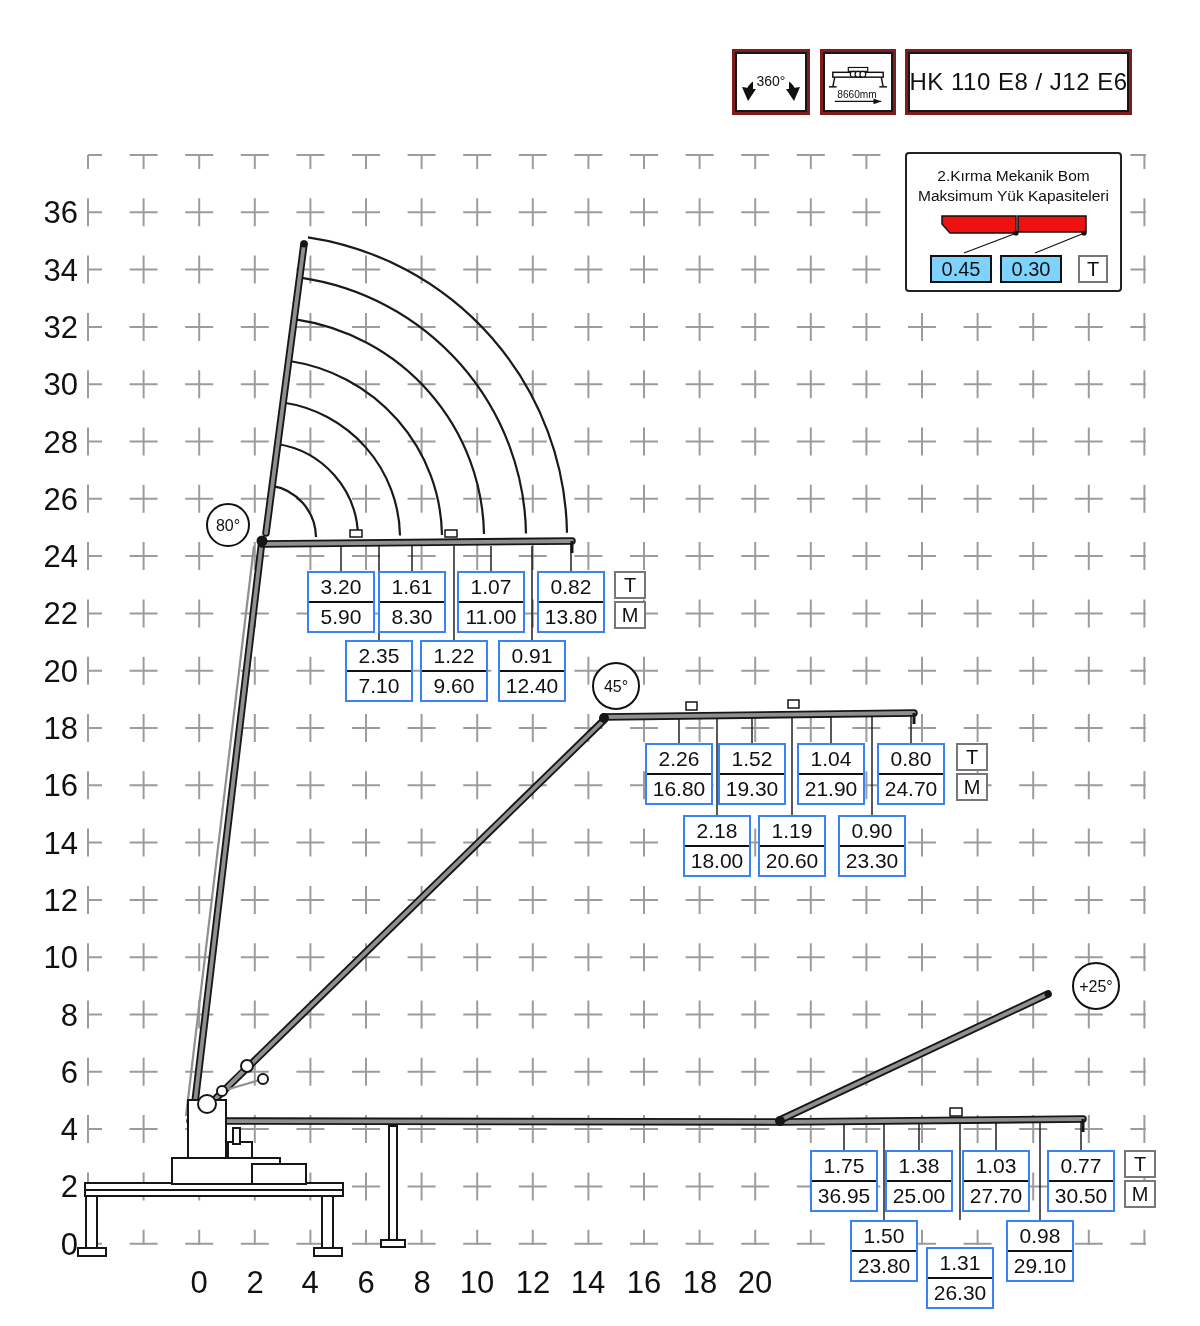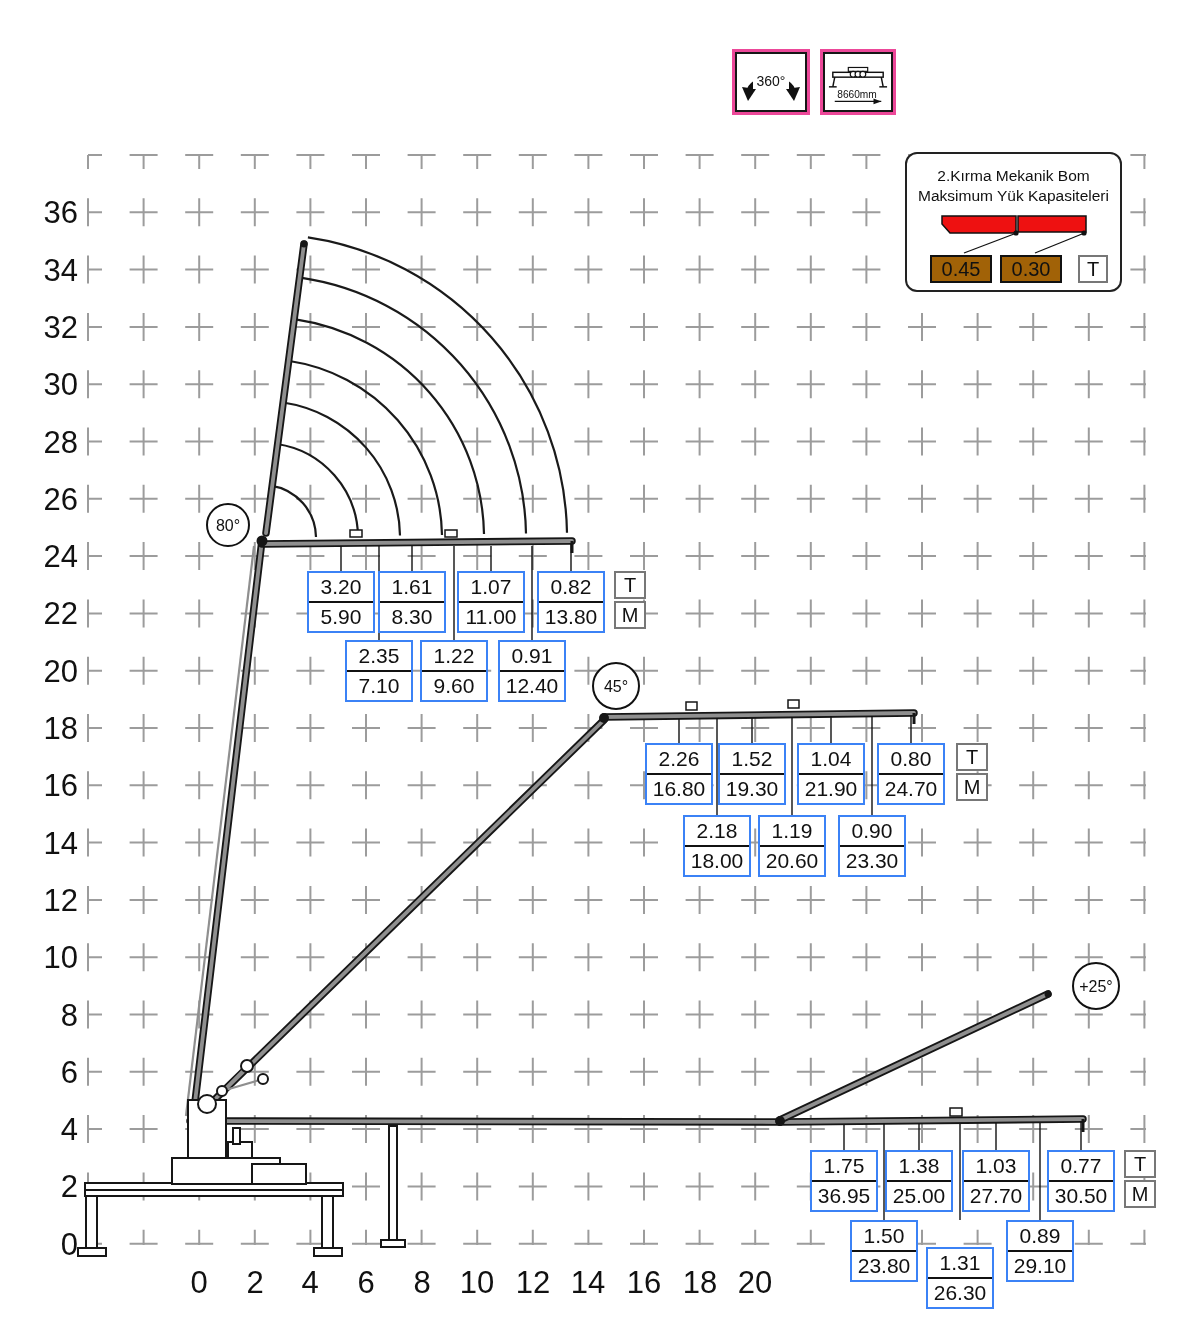--- a/index.html
+++ b/index.html
@@ -2,30 +2,30 @@
 <html><head>
 <meta charset="utf-8">
 <style>
   html,body{margin:0;padding:0;background:#fff;}
   .canvas{position:relative;width:1200px;height:1326px;background:#fff;overflow:hidden;
           font-family:"Liberation Sans",sans-serif;color:#111;}
   svg text{font-family:"Liberation Sans",sans-serif;fill:#111;}
   .ax{font-size:31px;}
   .angle-t{font-size:16px;}
   
-  .hbox{position:absolute;background:#fff;border:3px solid #ec4899;
+  .hbox{position:absolute;background:#fff;border:3px solid #7f1d1d;
         box-shadow:inset 0 0 0 2px #161616;display:flex;align-items:center;justify-content:center;}
   .model-label{font-size:24px;letter-spacing:0.5px;white-space:nowrap;}
   
   .legend{position:absolute;left:905px;top:152px;width:213px;height:136px;background:#fff;
-          border:2px solid #222;border-radius:12px;text-align:center;}
+          border:2px solid #222;border-radius:4px;text-align:center;}
   .legend .lt{display:block;font-size:15.5px;line-height:20px;}
   .legend .lt1{margin-top:12px;}
   .lval{position:absolute;width:58px;height:24px;line-height:24px;border:2px solid #111;
-        background:#a16207;text-align:center;font-size:20px;top:101px;}
+        background:#7dd3fc;text-align:center;font-size:20px;top:101px;}
   .lunit{position:absolute;width:26px;height:24px;line-height:24px;border:2px solid #777;
         background:#fff;text-align:center;font-size:20px;top:101px;left:171px;}
   
   .cap{position:absolute;width:64px;border:2px solid #3b82f6;background:#fff;text-align:center;}
   .cap span{display:block;height:28px;line-height:28px;font-size:21px;}
   .cap .t{border-bottom:2px solid #111;}
   .unit{position:absolute;width:28px;height:24px;line-height:24px;border:2px solid #777;
         background:#fff;text-align:center;font-size:20px;}
 </style>
 </head>
@@ -228,20 +228,23 @@
       <line x1="56" y1="21" x2="58" y2="31" stroke="#111" stroke-width="1.5"></line>
       <line x1="2" y1="31" x2="10" y2="31" stroke="#111" stroke-width="1.5"></line>
       <line x1="54" y1="31" x2="62" y2="31" stroke="#111" stroke-width="1.5"></line>
       <text x="31" y="43" text-anchor="middle" style="font-size:10.5px;">8660mm</text>
       <line x1="8" y1="46" x2="56" y2="46" stroke="#111" stroke-width="1.2"></line>
       <polygon points="56,46 48,43 48,49" fill="#111"></polygon>
     </svg>
   </div>
 
   
+  <div class="hbox" style="left:905px;top:49px;width:221px;height:60px;">
+    <span class="model-label">HK 110 E8 / J12 E6</span>
+  </div>
 
   
   <div class="legend">
     <span class="lt lt1">2.Kırma Mekanik Bom</span>
     <span class="lt">Maksimum Yük Kapasiteleri</span>
     <svg width="213" height="136" viewBox="0 0 213 136" style="position:absolute;left:0;top:0;">
       <polygon points="35,62 109,62 109,79 43,79 35,70" fill="#ee1111" stroke="#111" stroke-width="1.5"></polygon>
       <polygon points="111,62 179,62 179,78 111,78" fill="#ee1111" stroke="#111" stroke-width="1.5"></polygon>
       <circle cx="109" cy="79" r="2.6" fill="#111"></circle>
       <circle cx="177" cy="79" r="2.6" fill="#111"></circle>
@@ -338,17 +341,17 @@
   <div class="unit" style="left:1124px;top:1180px;">M</div>
   <div class="cap" style="left:850px;top:1220px;">
     <span class="t">1.50</span>
     <span class="m">23.80</span>
   </div>
   <div class="cap" style="left:926px;top:1220px;margin-top:27px;">
     <span class="t">1.31</span>
     <span class="m">26.30</span>
   </div>
   <div class="cap" style="left:1006px;top:1220px;">
-    <span class="t">0.89</span>
+    <span class="t">0.98</span>
     <span class="m">29.10</span>
   </div>
 
 </div>
 
 </body></html>

